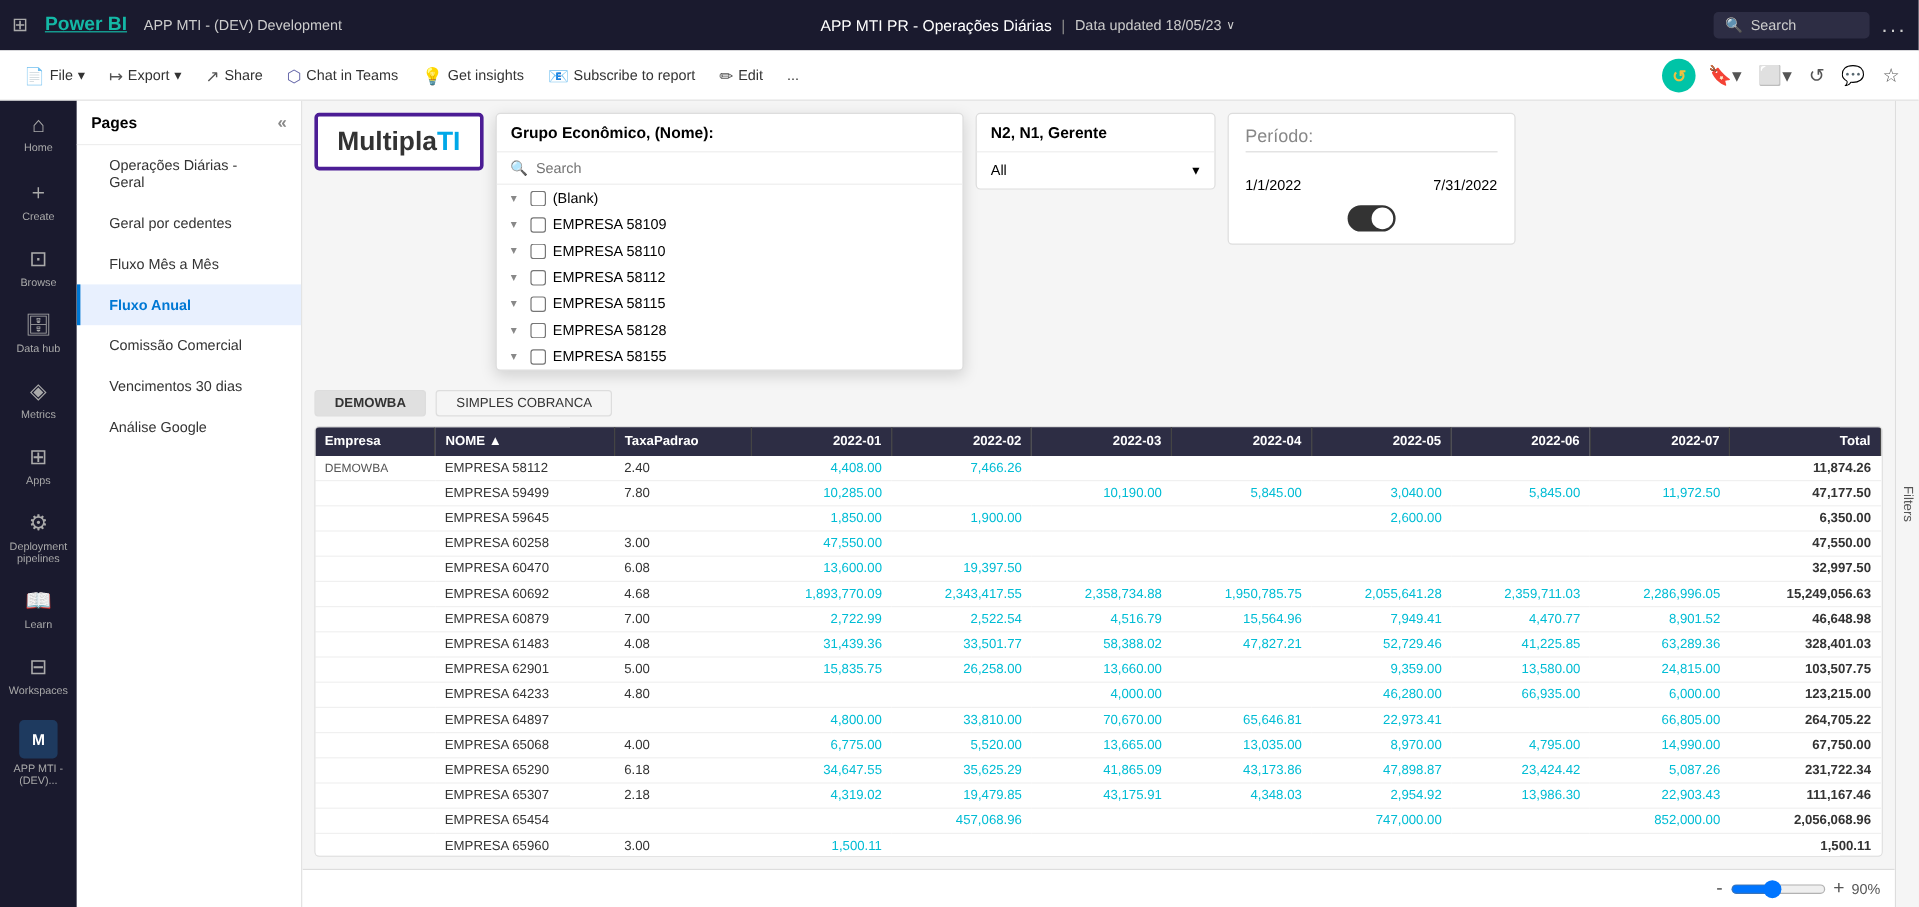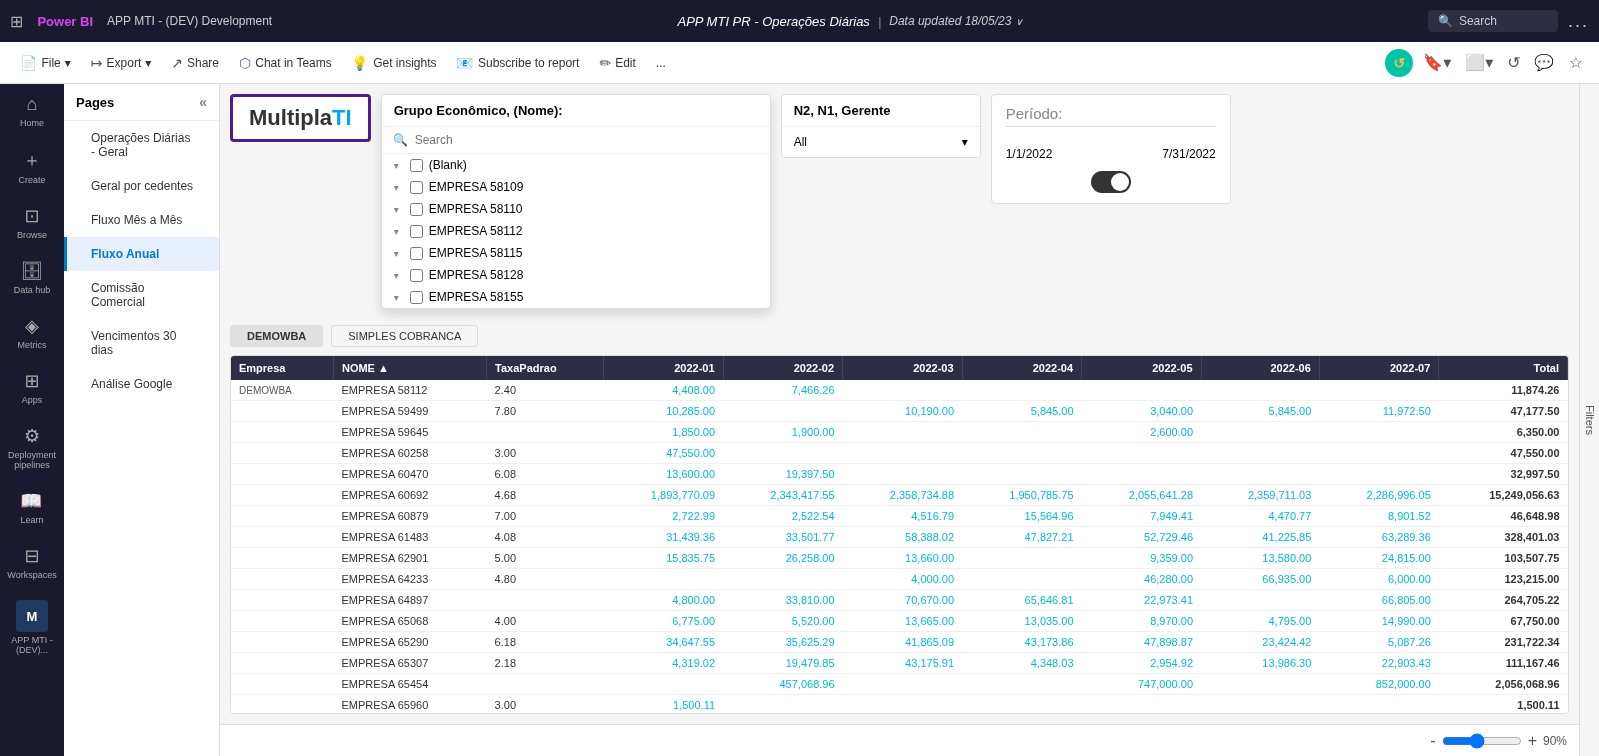--- a/index.html
+++ b/index.html
@@ -4,23 +4,23 @@
   <style>
     * { box-sizing: border-box; margin: 0; padding: 0; }
     body { font-family: 'Segoe UI', sans-serif; font-size: 12px; background: #f3f3f3; overflow: hidden; width: 1599px; height: 756px; }
 
     
     .top-bar {
       display: flex; align-items: center; background: #1a1a2e; color: #fff;
       height: 42px; padding: 0 10px; gap: 10px;
     }
     .top-bar-grid-icon { color: #aaa; font-size: 16px; margin-right: 4px; }
-    .top-bar-logo { font-weight: 700; color: #d946ef; font-size: 13px; }
+    .top-bar-logo { font-weight: 700; color: #14b8a6; font-size: 16px; text-decoration: underline; }
     .top-bar-appname { color: #ccc; font-size: 12px; margin-left: 4px; }
-    .top-bar-center { flex: 1; text-align: center; color: #fff; font-size: 13px; display: flex; align-items: center; justify-content: center; gap: 8px; font-style: italic; }
+    .top-bar-center { flex: 1; text-align: center; color: #fff; font-size: 13px; display: flex; align-items: center; justify-content: center; gap: 8px; }
     .top-bar-center .separator { color: #888; }
     .top-bar-center .data-updated { color: #ccc; font-size: 12px; display: flex; align-items: center; gap: 4px; }
     .top-bar-center .data-updated .chevron { font-size: 10px; }
     .top-bar-search {
       display: flex; align-items: center; background: #2d2d44; border-radius: 4px;
       padding: 4px 10px; gap: 6px; color: #ccc; font-size: 12px; width: 130px;
     }
     .top-bar-more { color: #ccc; font-size: 18px; letter-spacing: 2px; cursor: pointer; }
 
     
@@ -47,21 +47,21 @@
     }
     .sidebar-item {
       display: flex; flex-direction: column; align-items: center; justify-content: center;
       width: 100%; padding: 10px 4px; cursor: pointer; gap: 3px; color: #aaa;
     }
     .sidebar-item .icon { font-size: 18px; }
     .sidebar-item .label { font-size: 9px; text-align: center; }
 
     
     .pages-panel {
-      width: 156px; background: #fff; border-right: 1px solid #ddd;
+      width: 188px; background: #fff; border-right: 1px solid #ddd;
       display: flex; flex-direction: column;
     }
     .pages-header {
       display: flex; align-items: center; justify-content: space-between;
       padding: 10px 12px; font-weight: 600; font-size: 13px; border-bottom: 1px solid #eee;
     }
     .pages-header .collapse-btn { cursor: pointer; color: #888; font-size: 14px; }
     .pages-list { flex: 1; overflow-y: auto; }
     .page-item {
       padding: 10px 24px; cursor: pointer; font-size: 12px; color: #333;

